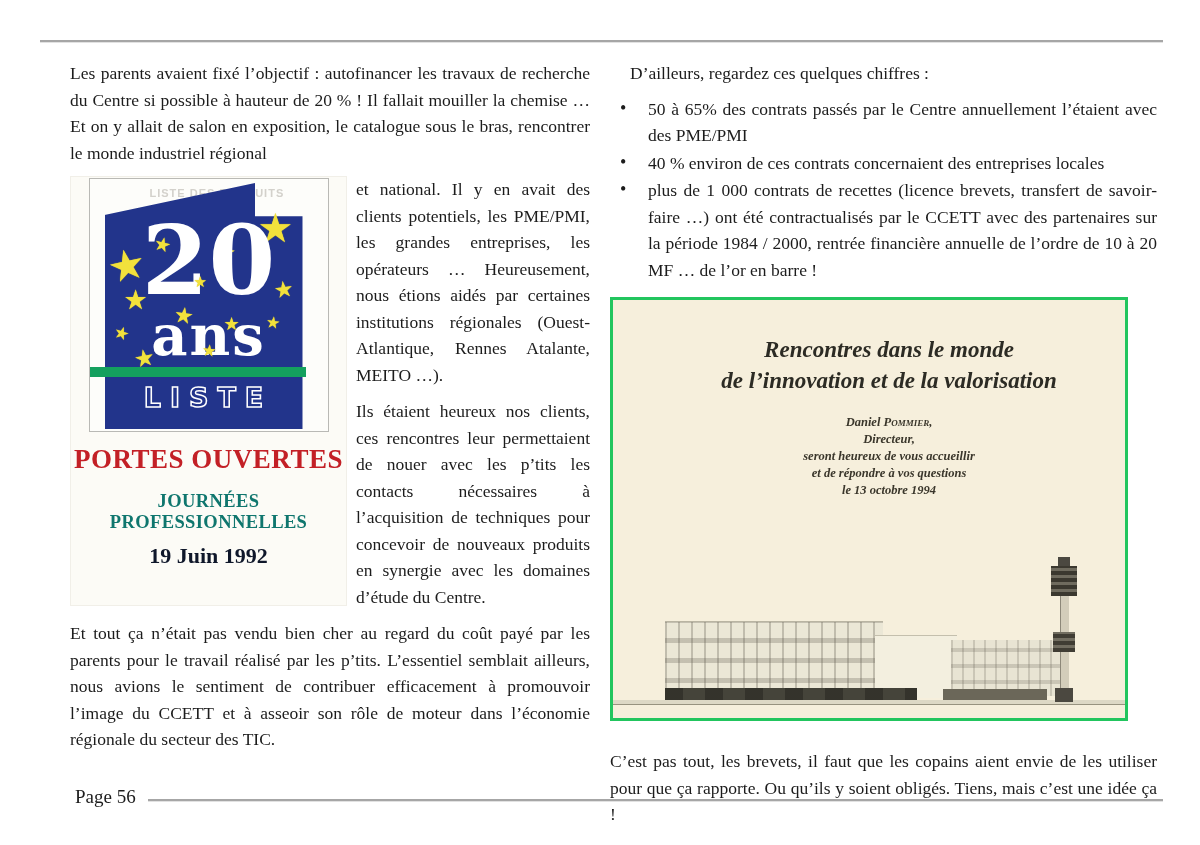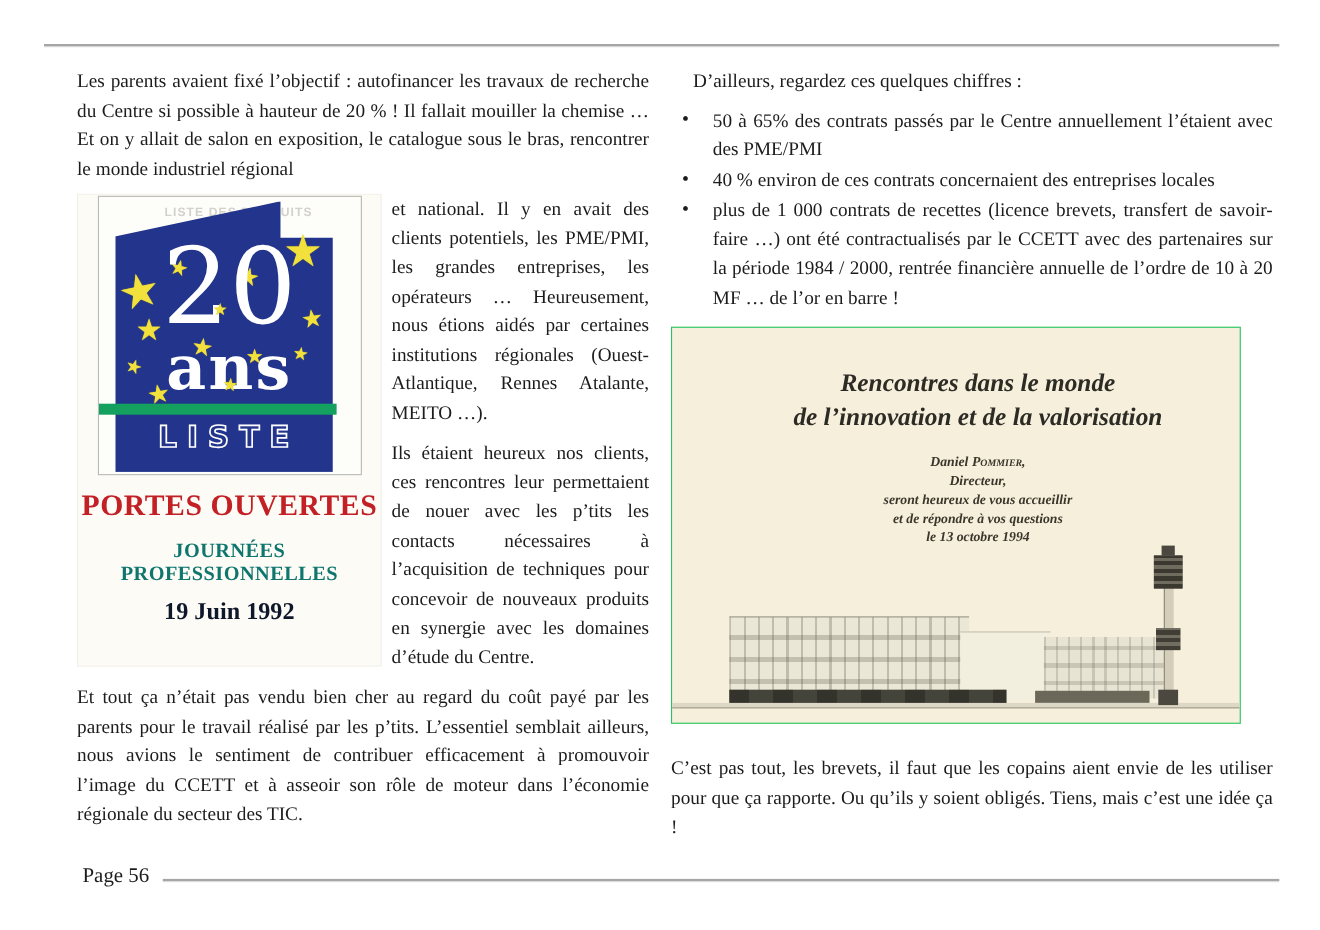--- a/index.html
+++ b/index.html
@@ -38,21 +38,21 @@
   }
   .logo-blue{
     position:absolute;left:15px;top:4px;width:198px;height:246px;z-index:1;
     background:#22348b;
     clip-path:polygon(0 13%,76% 0,76% 13.5%,100% 13.5%,100% 100%,0 100%);
   }
   .star{position:absolute;line-height:1;z-index:2;color:#f2e13c;text-shadow:0 0 1px #d8c41e;}
   .star::before{content:"★";}
   .logo-num{
     position:absolute;left:0;right:0;top:34px;z-index:3;
-    font-size:96px;line-height:1;font-weight:normal;color:#ffffff;
+    font-size:96px;line-height:1;font-weight:bold;color:#ffffff;
     font-family:"DejaVu Serif",serif;
   }
   .logo-ans{
     position:absolute;left:0;right:0;top:128px;z-index:3;
     font-size:56px;line-height:1;font-weight:bold;color:#ffffff;
     font-family:"DejaVu Serif",serif;letter-spacing:2px;
   }
   .logo-stripe{
     position:absolute;left:-8px;width:224px;top:188px;height:10px;z-index:4;
     background:#14a05e;
@@ -79,22 +79,22 @@
   .intro{margin-bottom:9px;margin-left:20px;}
   ul.figures{list-style:none;margin:0 0 12px 0;padding:0;}
   ul.figures li{
     position:relative;padding-left:38px;font-size:17.5px;line-height:26.5px;
     text-align:justify;margin-bottom:1px;
   }
   .bullet-dot{position:absolute;left:10px;top:-1px;font-size:18px;}
   .bullet-dot::before{content:"•";}
 
   .card{
-    position:relative;width:518px;height:361px;margin-top:14px;
-    background:#f6efdc;border:1px solid #22c55e;box-sizing:border-box;
+    position:relative;width:518px;height:424px;margin-top:14px;
+    background:#f6efdc;border:3px solid #22c55e;box-sizing:border-box;
     text-align:center;overflow:hidden;padding-left:40px;
   }
   .card-title{
     margin-top:34px;font-size:23px;line-height:31px;font-weight:bold;font-style:italic;
     color:#2c2b24;
   }
   .card-invite{
     margin-top:18px;font-size:12.5px;line-height:17px;font-weight:bold;font-style:italic;
     color:#3a362b;
   }

